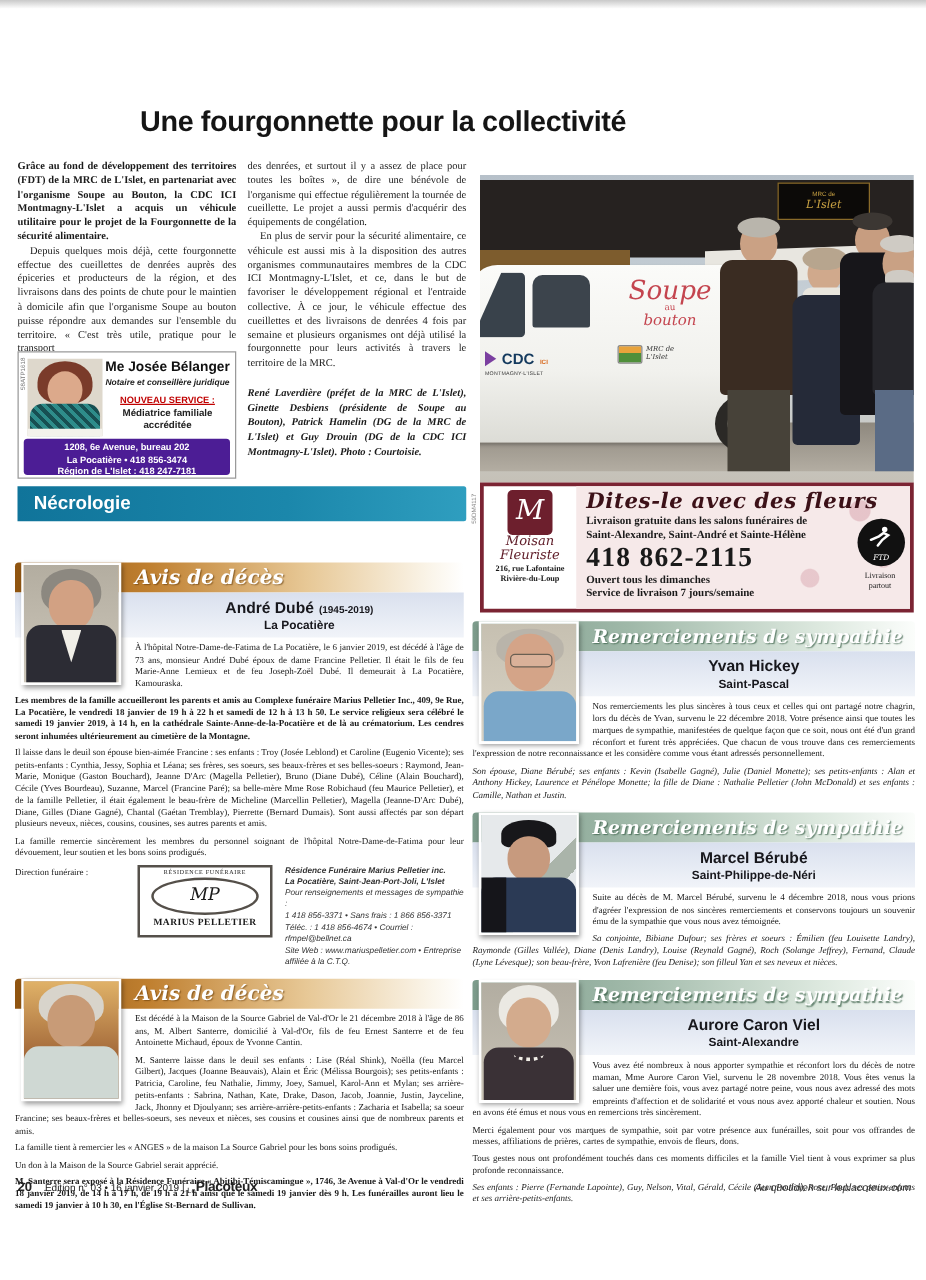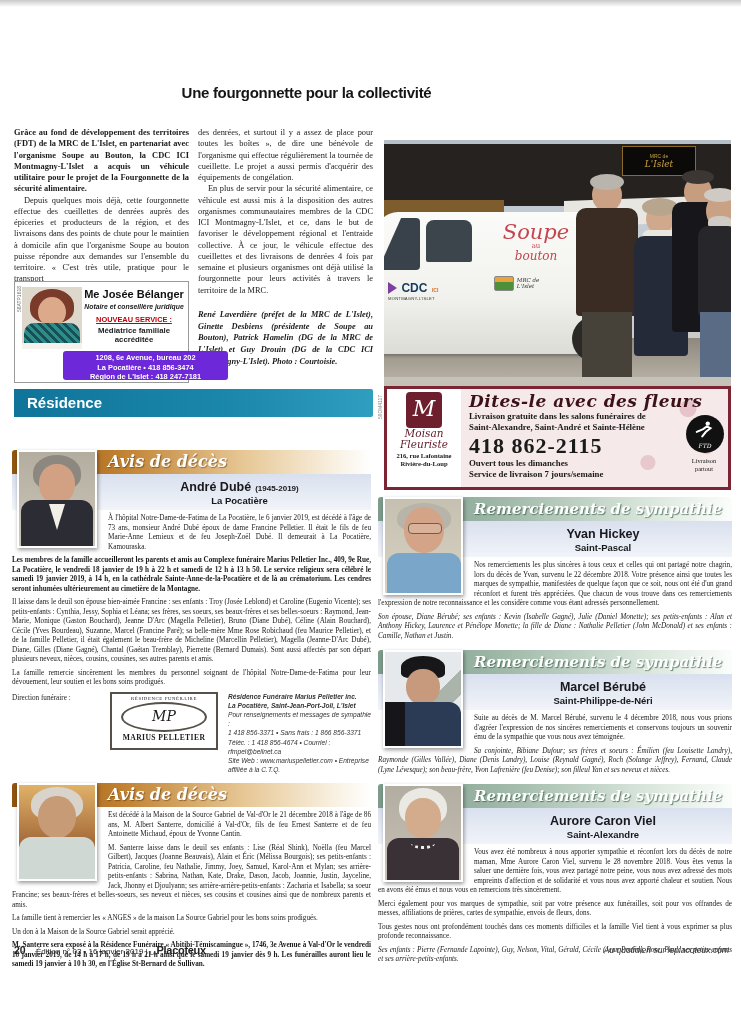--- a/index.html
+++ b/index.html
@@ -5,21 +5,21 @@
   html,body{margin:0;padding:0;background:#9a9a9a;}
   .page{position:relative;width:741px;height:1024px;background:#fff;overflow:hidden;
         font-family:"Liberation Serif",serif;color:#1a1a1a;}
   .scan-top{position:absolute;top:0;left:0;right:0;height:7px;
         background:linear-gradient(#c9c9c9,#ffffff);}
   p{margin:0;}
   p:empty{display:none;}
 
   
   .title{position:absolute;left:0;top:84px;width:613px;text-align:center;
-         font-family:"Liberation Sans",sans-serif;font-weight:bold;font-size:15px;
+         font-family:"Liberation Sans",sans-serif;font-weight:bold;font-size:23px;
          letter-spacing:-0.3px;color:#151515;}
   .article-cols{position:absolute;left:14px;top:127px;width:359px;display:flex;gap:9px;}
   .article-cols .col{width:175px;font-size:8.4px;line-height:1.34;text-align:justify;}
   .article-cols .lead{font-weight:bold;}
   .article-cols .indent{text-indent:10px;}
   .article-cols p{margin-bottom:0;}
   .caption{margin-top:13px;font-weight:bold;font-style:italic;font-size:8.4px;
            line-height:1.4;text-align:justify;}
 
   
@@ -77,23 +77,23 @@
   .adb-photo .desk{position:absolute;left:0;top:56px;width:60px;height:6px;background:#f4f2ec;}
   .adb-name{position:absolute;left:66px;top:6px;width:106px;text-align:center;
           font-family:"Liberation Sans",sans-serif;font-weight:bold;font-size:11px;color:#101010;}
   .adb-sub{position:absolute;left:66px;top:21px;width:106px;text-align:center;
           font-style:italic;font-weight:bold;font-size:6.8px;font-family:"Liberation Sans",sans-serif;}
   .adb-service{position:absolute;left:66px;top:33px;width:106px;text-align:center;
           font-family:"Liberation Sans",sans-serif;font-weight:bold;font-size:7.4px;color:#c00000;
           text-decoration:underline;}
   .adb-med{position:absolute;left:66px;top:44px;width:106px;text-align:center;
           font-family:"Liberation Sans",sans-serif;font-weight:bold;font-size:7.8px;color:#222;line-height:1.2;}
-  .adb-teal{position:absolute;left:4px;top:69px;width:165px;height:29px;background:#6d28d9;
+  .adb-teal{position:absolute;left:4px;top:69px;width:165px;height:29px;background:#4c1d95;
           border-radius:3px;color:#fff;text-align:center;font-family:"Liberation Sans",sans-serif;
-          font-weight:bold;font-size:7.4px;line-height:1.3;padding-top:2px;box-sizing:border-box;margin-left:44px;}
+          font-weight:bold;font-size:7.4px;line-height:1.3;padding-top:2px;box-sizing:border-box;}
 
   .necro-bar{position:absolute;left:14px;top:389px;width:359px;height:28px;
           background:linear-gradient(90deg,#10749a 0%,#1b87ab 60%,#2f9ebf 100%);
           color:#fff;font-family:"Liberation Sans",sans-serif;font-weight:bold;font-size:15px;
           line-height:28px;padding-left:13px;box-sizing:border-box;border-radius:0 2px 2px 0;}
 
   .ad-fleurs{position:absolute;left:384px;top:386px;width:347px;height:104px;box-sizing:border-box;
           border:3px solid #7b2433;background:#fff;display:flex;}
   .adf-code{position:absolute;left:-10px;top:6px;font-size:5px;color:#888;writing-mode:vertical-rl;
           transform:rotate(180deg);font-family:"Liberation Sans",sans-serif;}
@@ -283,21 +283,21 @@
       <div>Médiatrice familiale</div>
       <div>accréditée</div>
     </div>
     <div class="adb-teal">
       <div>1208, 6e Avenue, bureau 202</div>
       <div>La Pocatière • 418 856-3474</div>
       <div>Région de L'Islet : 418 247-7181</div>
     </div>
   </div>
 
-  <div class="necro-bar">Résidence</div>
+  <div class="necro-bar">Nécrologie</div>
 
   <div class="ad-fleurs">
     <div class="adf-code">59DM4117</div>
     <div class="adf-left">
       <div class="adf-logo">M</div>
       <div class="adf-lname">Moisan</div>
       <div class="adf-lname">Fleuriste</div>
       <div class="adf-laddr">
         <div>216, rue Lafontaine</div>
         <div>Rivière-du-Loup</div>

